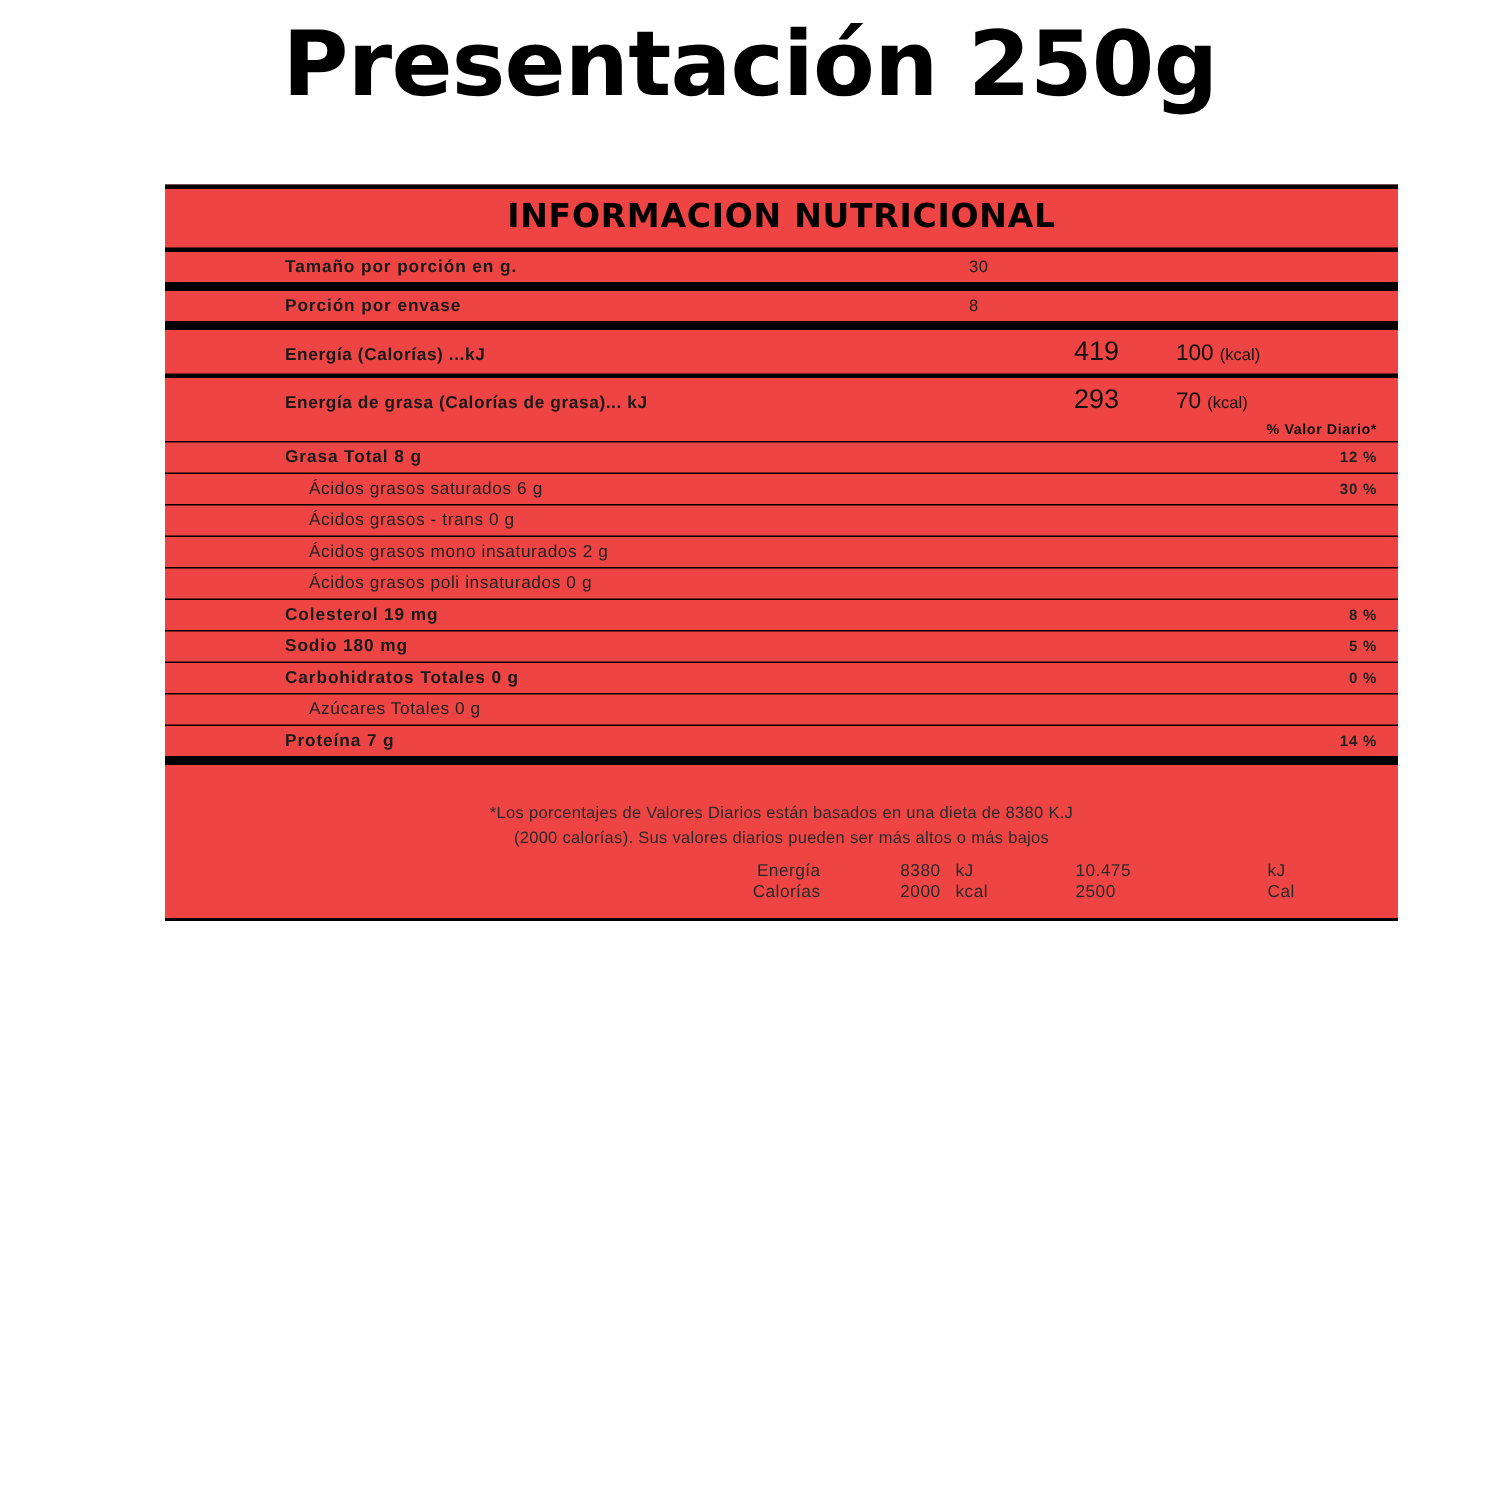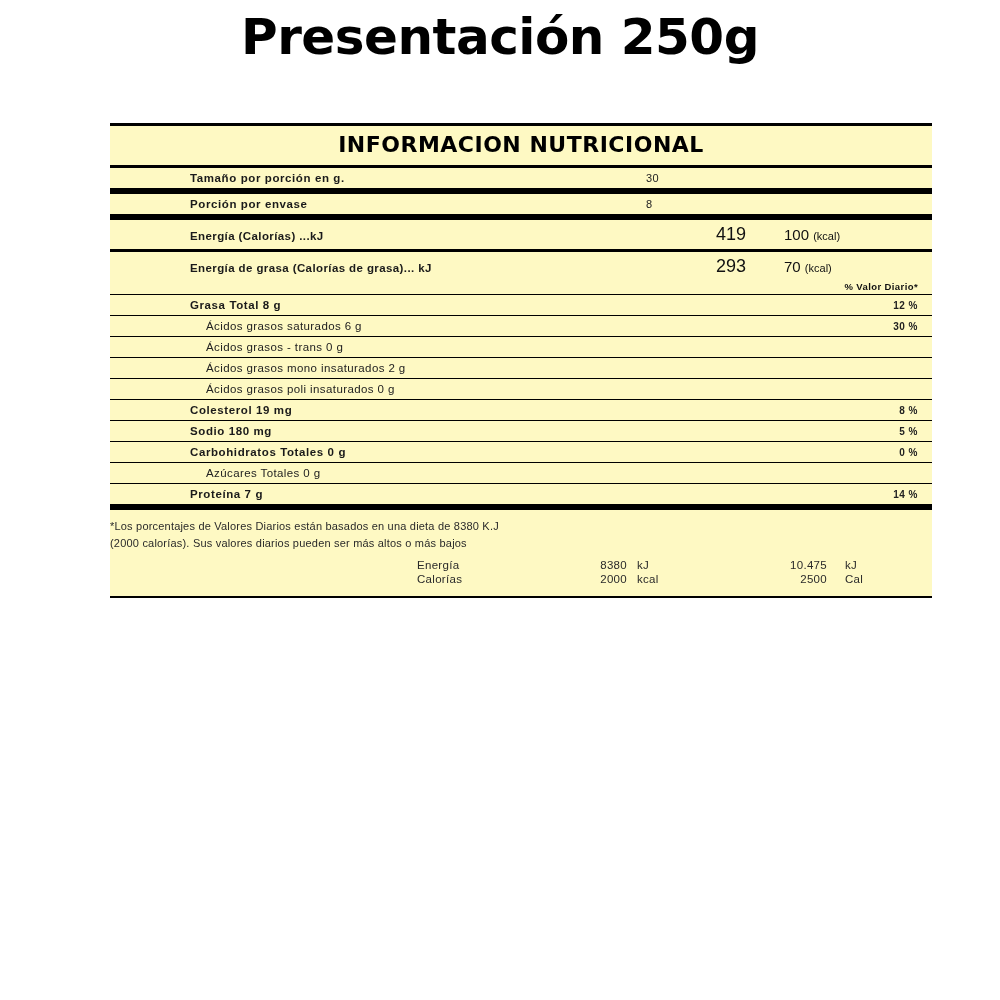--- a/index.html
+++ b/index.html
@@ -16,36 +16,36 @@
   }
 
   .page {
     position: relative;
     width: 1000px;
     height: 1000px;
   }
 
   .page-title {
     text-align: center;
-    font-size: 50px;
+    font-size: 60px;
     font-weight: bold;
     letter-spacing: -0.5px;
     margin: 8px 0 0 0;
     padding: 0;
     font-family: "DejaVu Sans", sans-serif;
   }
 
   .label-panel {
     position: absolute;
     left: 110px;
     top: 115px;
     width: 822px;
     border-top: 3px solid #000;
     border-bottom: 2px solid #000;
-    background: #fef9c3;
+    background: #ef4444;
     box-sizing: border-box;
     padding: 0;
   }
 
   .nf-title {
     text-align: center;
     font-weight: bold;
     font-size: 22px;
     letter-spacing: 0.5px;
     padding: 6px 0 8px 0;
@@ -117,42 +117,42 @@
     text-align: right;
     padding-right: 14px;
     font-size: 9.5px;
     font-weight: bold;
     letter-spacing: 0.4px;
     padding-bottom: 2px;
     color: #111;
   }
 
   .footnote {
-    padding: 8px 0 2px 0;
-    text-align: left;
+    padding: 24px 0 2px 0;
+    text-align: center;
     font-size: 11px;
     line-height: 1.55;
     color: #2a2a2a;
     letter-spacing: 0.2px;
   }
 
   .foot-table {
     margin: 4px auto 10px auto;
     border-collapse: collapse;
     font-size: 11.5px;
     color: #2a2a2a;
   }
   .foot-table td {
     padding: 1px 0;
     letter-spacing: 0.3px;
   }
-  .ft-label { width: 130px; padding-left: 290px !important; text-align: left; }
+  .ft-label { width: 130px; padding-left: 290px !important; text-align: right; }
   .ft-v1 { width: 80px; text-align: right; }
   .ft-u1 { width: 80px; text-align: left; padding-left: 10px !important; }
-  .ft-v2 { width: 110px; text-align: right; }
+  .ft-v2 { width: 110px; text-align: left; }
   .ft-u2 { width: 70px; text-align: left; padding-left: 18px !important; }
 
   .energy-row .c-name { letter-spacing: 0.4px; }
 </style>
 </head>
 <body>
 
 <div class="page">
 
   <h1 class="page-title">Presentación 250g</h1>

